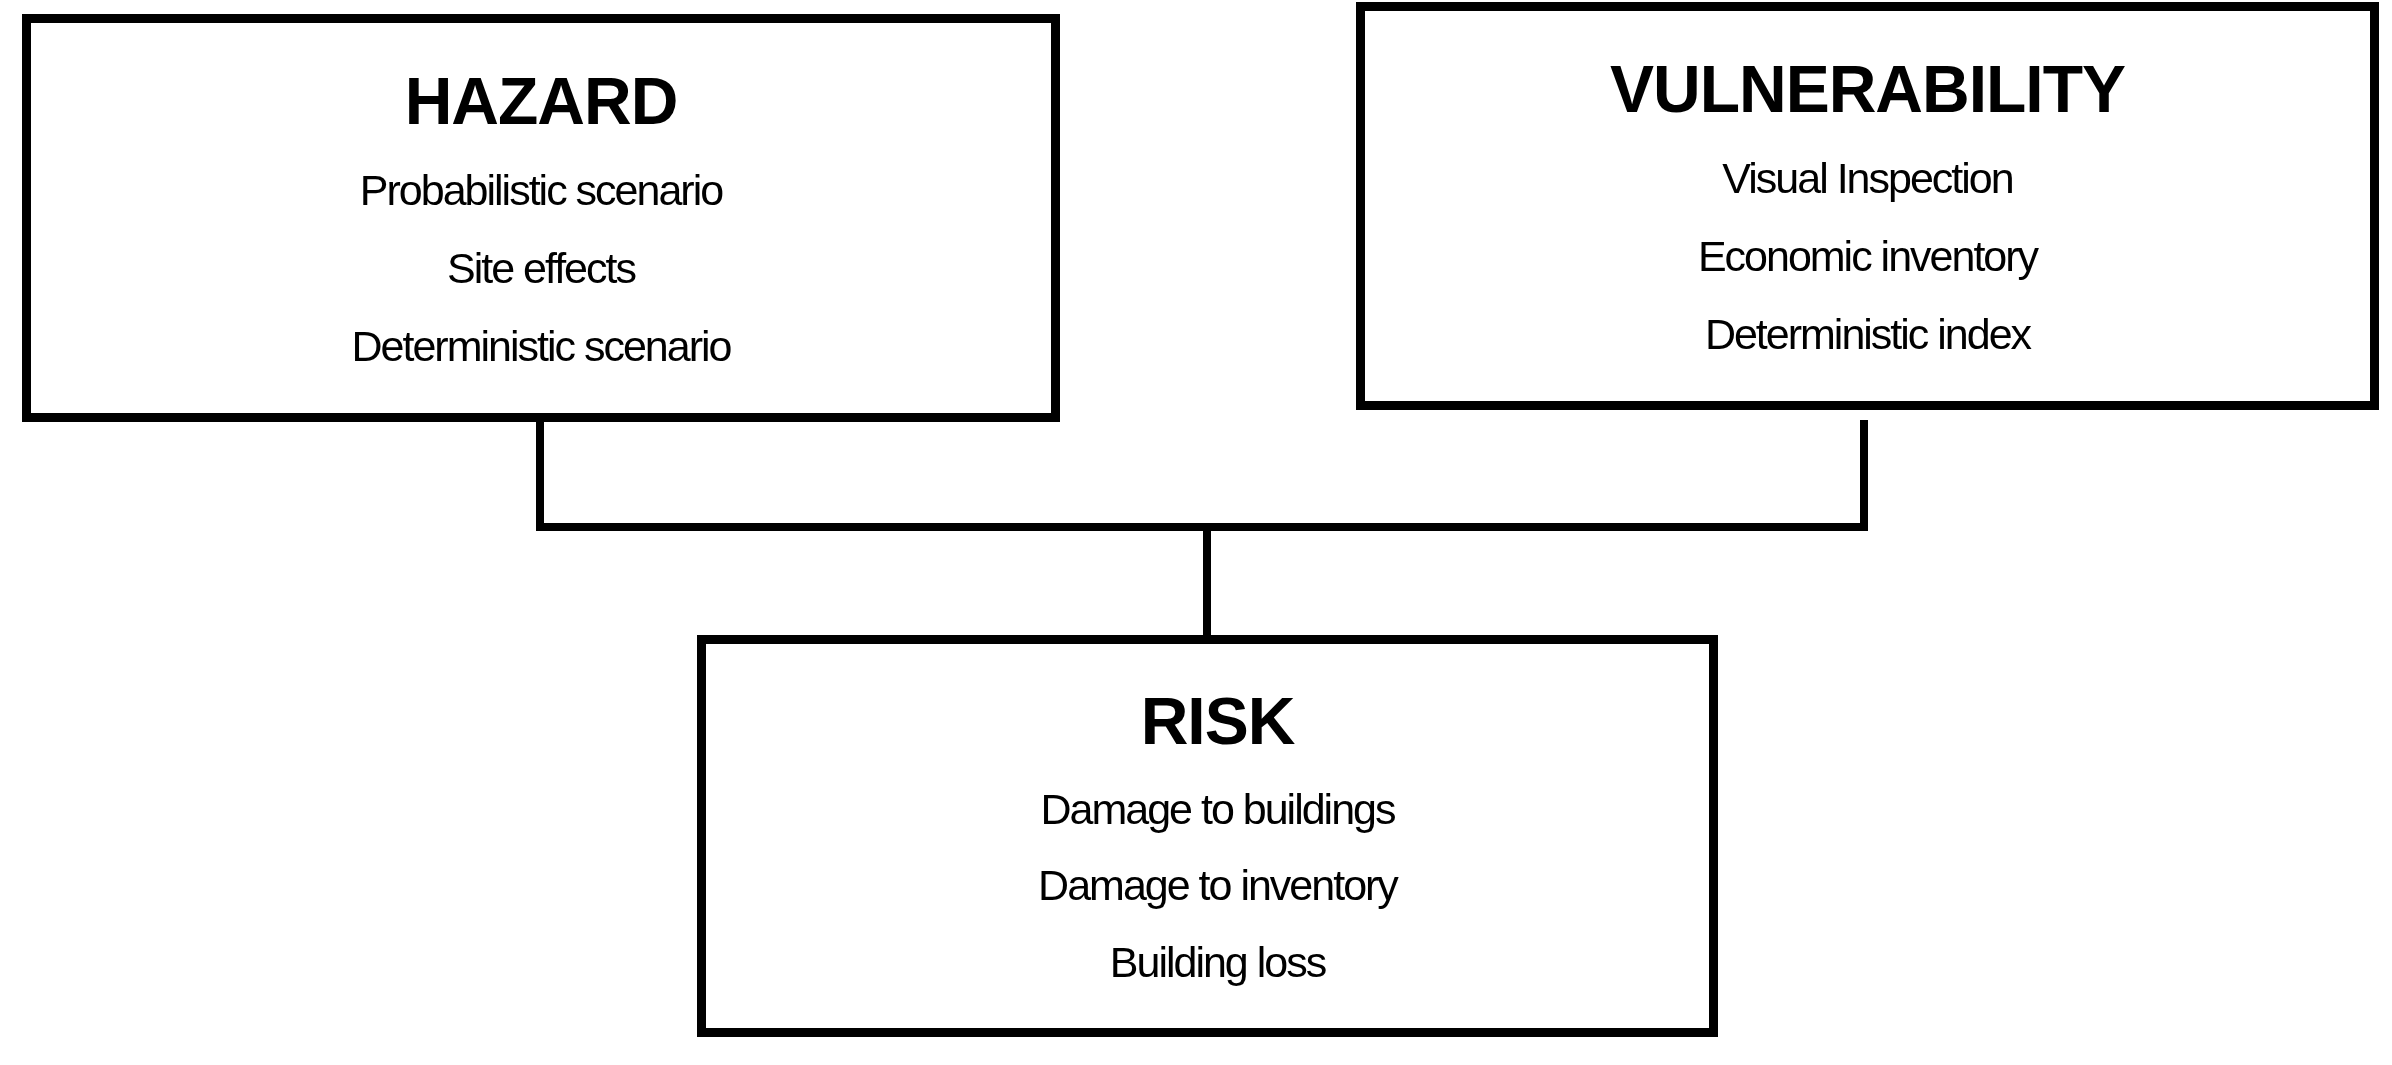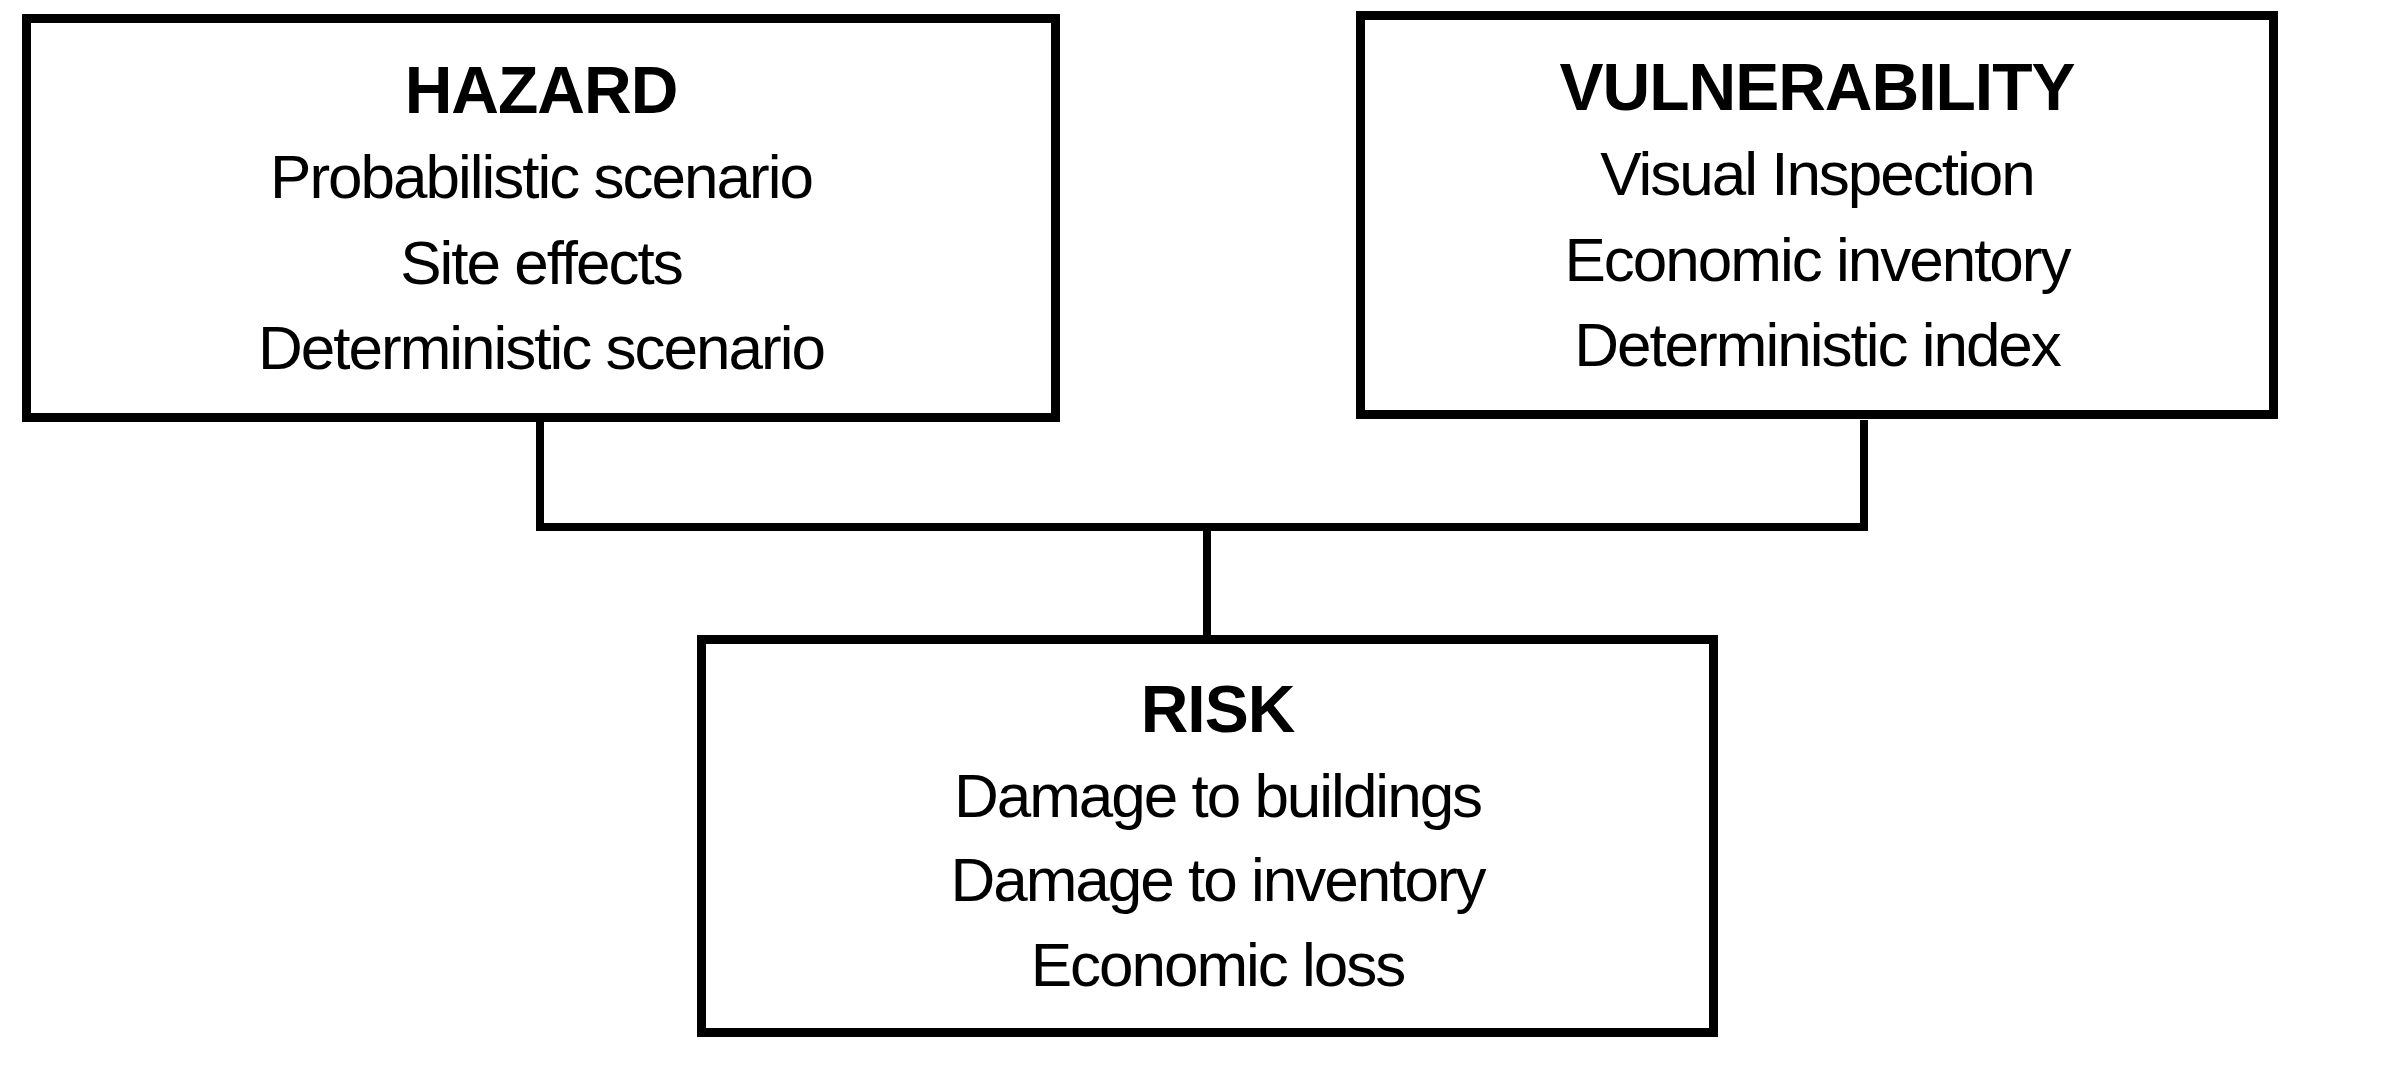--- a/index.html
+++ b/index.html
@@ -22,31 +22,31 @@
     background: #ffffff;
     border: 9px solid #000000;
     display: flex;
     flex-direction: column;
     justify-content: space-evenly;
     align-items: center;
     text-align: center;
     padding: 10px 0;
   }
   #box-hazard        { left: 22px;   top: 14px;  width: 1038px; height: 408px; align-items: center; }
-  #box-vulnerability { left: 1356px; top: 11px;  width: 922px; height: 408px; }
+  #box-vulnerability { left: 1356px; top: 2px;  width: 1023px; height: 408px; }
   #box-risk          { left: 697px;  top: 635px; width: 1021px; height: 402px; padding-left: 20px; }
   .box-title {
     font-weight: bold;
     font-size: 66px;
     letter-spacing: -1px;
     line-height: 1.0;
     white-space: nowrap;
   }
   .box-item {
-    font-size: 62px;
+    font-size: 43px;
     letter-spacing: -2px;
     line-height: 1.0;
     white-space: nowrap;
   }
   .connector {
     position: absolute;
     background: #000000;
   }
   #conn-hazard-stub { left: 536px;  top: 420px; width: 8px;    height: 111px; }
   #conn-vuln-stub   { left: 1860px; top: 420px; width: 8px;    height: 111px; }
@@ -69,21 +69,21 @@
     <div class="box-title">VULNERABILITY</div>
     <div class="box-item">Visual Inspection</div>
     <div class="box-item">Economic inventory</div>
     <div class="box-item">Deterministic index</div>
   </div>
 
   <div class="box" id="box-risk">
     <div class="box-title">RISK</div>
     <div class="box-item">Damage to buildings</div>
     <div class="box-item">Damage to inventory</div>
-    <div class="box-item">Economic loss</div>
+    <div class="box-item">Building loss</div>
   </div>
 
   <div class="connector" id="conn-hazard-stub"></div>
   <div class="connector" id="conn-vuln-stub"></div>
   <div class="connector" id="conn-horizontal"></div>
   <div class="connector" id="conn-risk-stub"></div>
 
 </div>
 
 </body></html>

